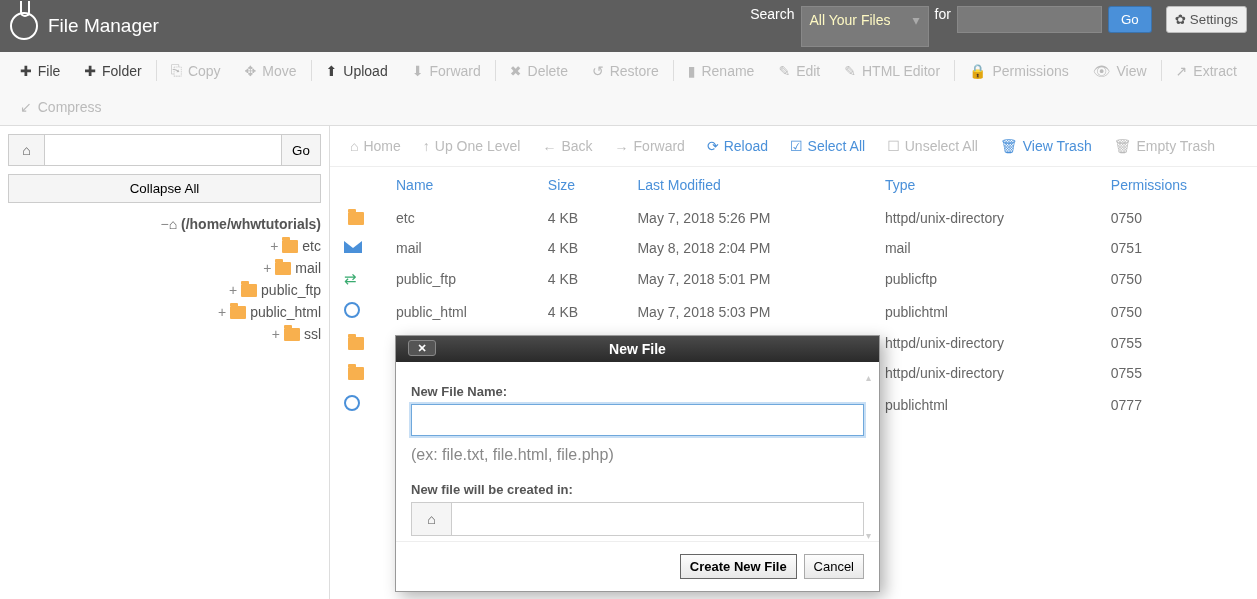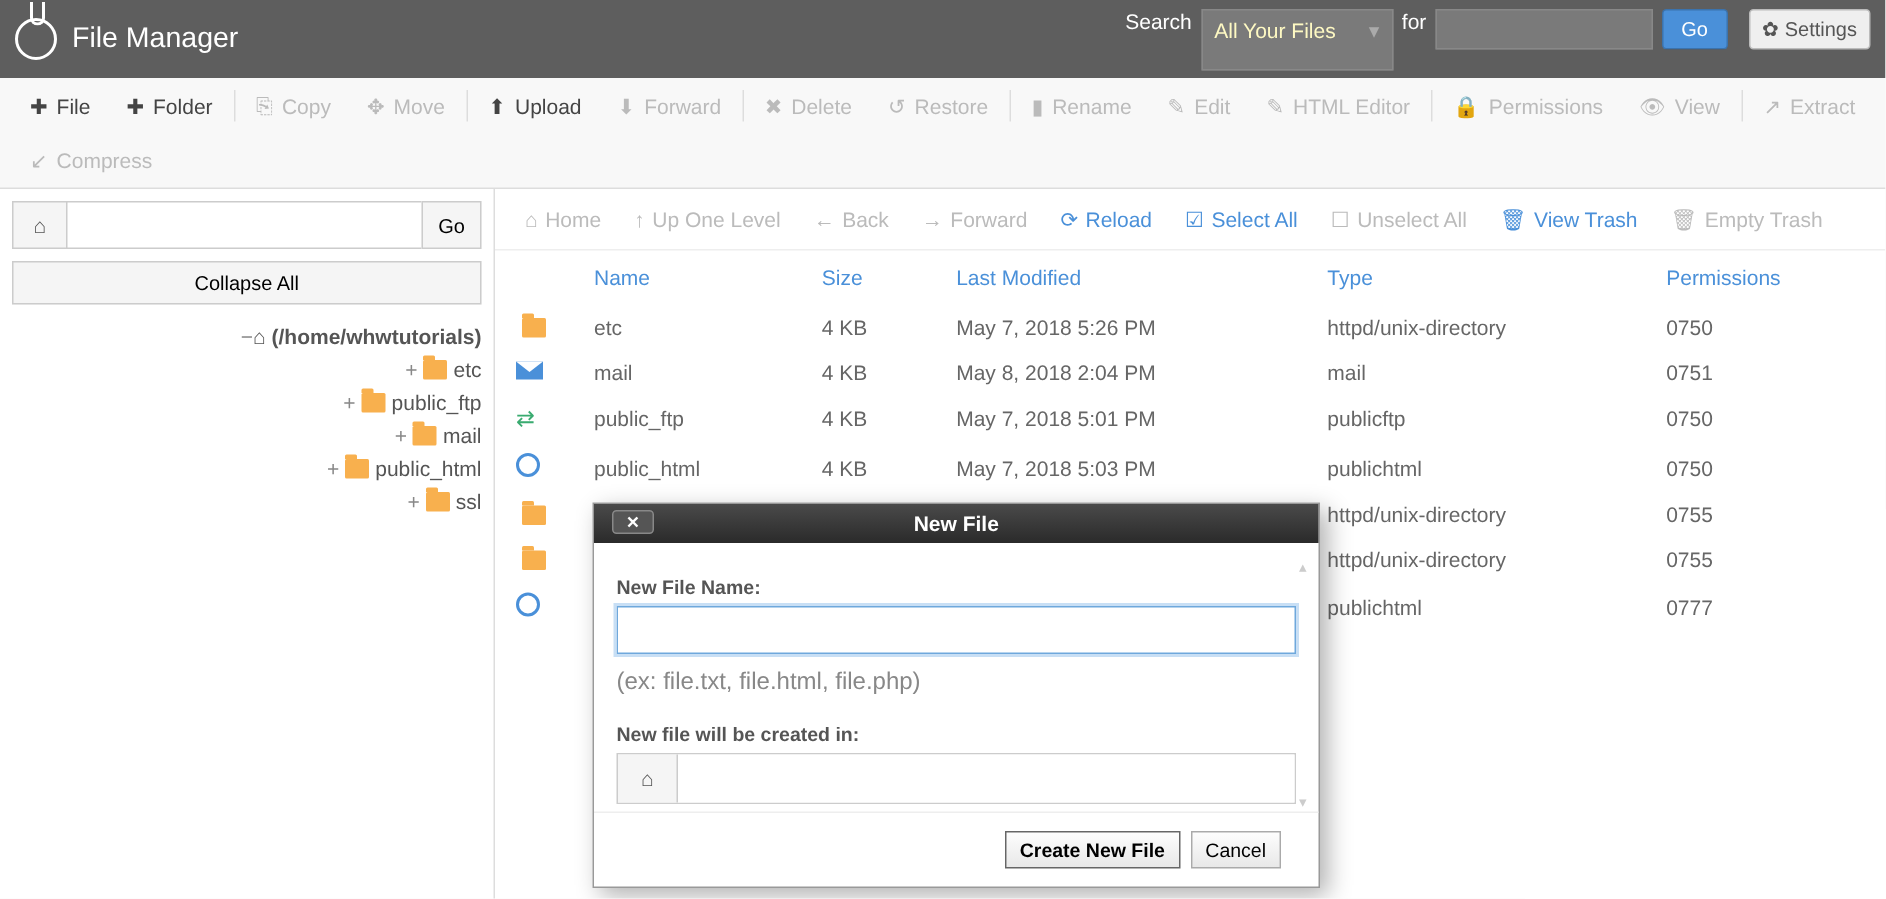--- a/index.html
+++ b/index.html
@@ -51,21 +51,21 @@
 .modal-body{padding:22px 15px 5px;position:relative;}
 .modal-body label{font-weight:bold;font-size:13px;display:block;margin-bottom:5px;}
 .modal-input{width:100%;border:1px solid #6fa8dc;padding:7px;font-size:14px;outline:2px solid #c8dff5;}
 .hint{font-size:16px;color:#888;margin:10px 0 18px;}
 .path-group{display:flex;border:1px solid #ccc;}
 .path-home{width:40px;display:flex;align-items:center;justify-content:center;background:#f5f5f5;border-right:1px solid #ccc;padding:8px;}
 .path-input{flex:1;border:none;padding:7px;font-size:14px;}
 .scroll-hint{position:absolute;right:3px;top:15px;bottom:5px;width:10px;}
 .scroll-hint::before{content:"▴";position:absolute;top:-5px;color:#ccc;font-size:10px;}
 .scroll-hint::after{content:"▾";position:absolute;bottom:-5px;color:#ccc;font-size:10px;}
-.modal-footer{padding:12px 25px;text-align:right;border-top:1px solid #eee;}
+.modal-footer{padding:12px 15px;text-align:right;border-top:1px solid #eee;}
 .modal-footer button{background:linear-gradient(#fdfdfd,#e8e8e8);border:1px solid #aaa;padding:4px 9px;font-size:13px;cursor:pointer;margin-left:3px;}
 .modal-footer button:first-child{font-weight:bold;border:1px solid #666;}
 .bold{font-weight:bold;}
 </style>
 </head>
 <body>
 
 <div class="header">
   <div class="logo-icon"></div>
   <h1>File Manager</h1>
@@ -160,22 +160,22 @@
         </div>
       <input class="loc-input" style="">
       <button class="loc-go">Go</button>
     </div>
     <button class="collapse">Collapse All</button>
     <div class="tree">
       <ul>
         <li><span class="expander">−</span><span>⌂</span> <span class="bold">(/home/whwtutorials)</span>
           <ul id="tree-children">
               <li><span class="expander">+</span><span class="folder-icon"></span><span>etc</span></li>
+              <li><span class="expander">+</span><span class="folder-icon"></span><span>mail</span></li>
               <li><span class="expander">+</span><span class="folder-icon"></span><span>public_ftp</span></li>
-              <li><span class="expander">+</span><span class="folder-icon"></span><span>mail</span></li>
               <li><span class="expander">+</span><span class="folder-icon"></span><span>public_html</span></li>
               <li><span class="expander">+</span><span class="folder-icon"></span><span>ssl</span></li>
             </ul>
         </li>
       </ul>
     </div>
   </div>
 
   <div class="content">
     <div class="content-toolbar">

